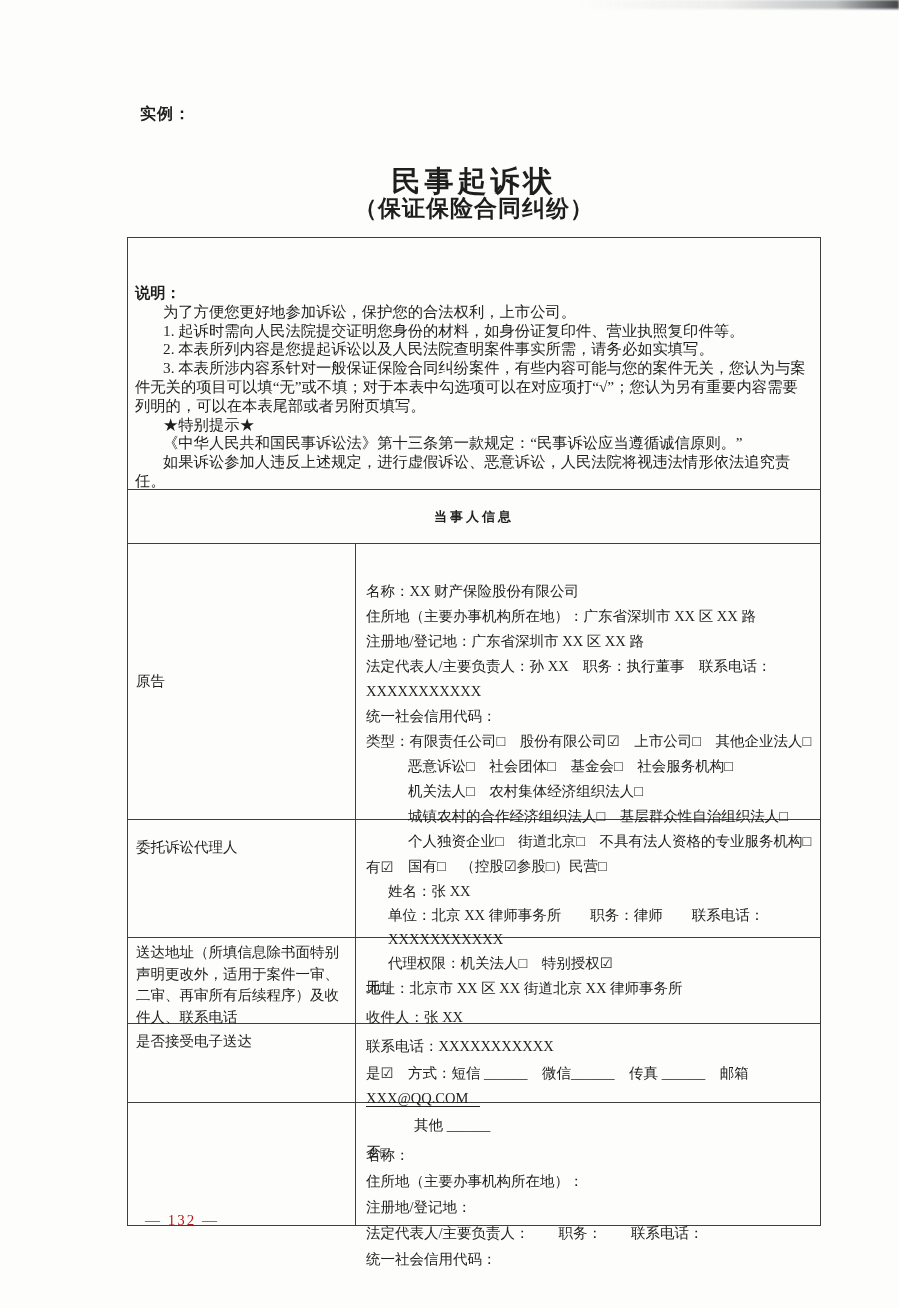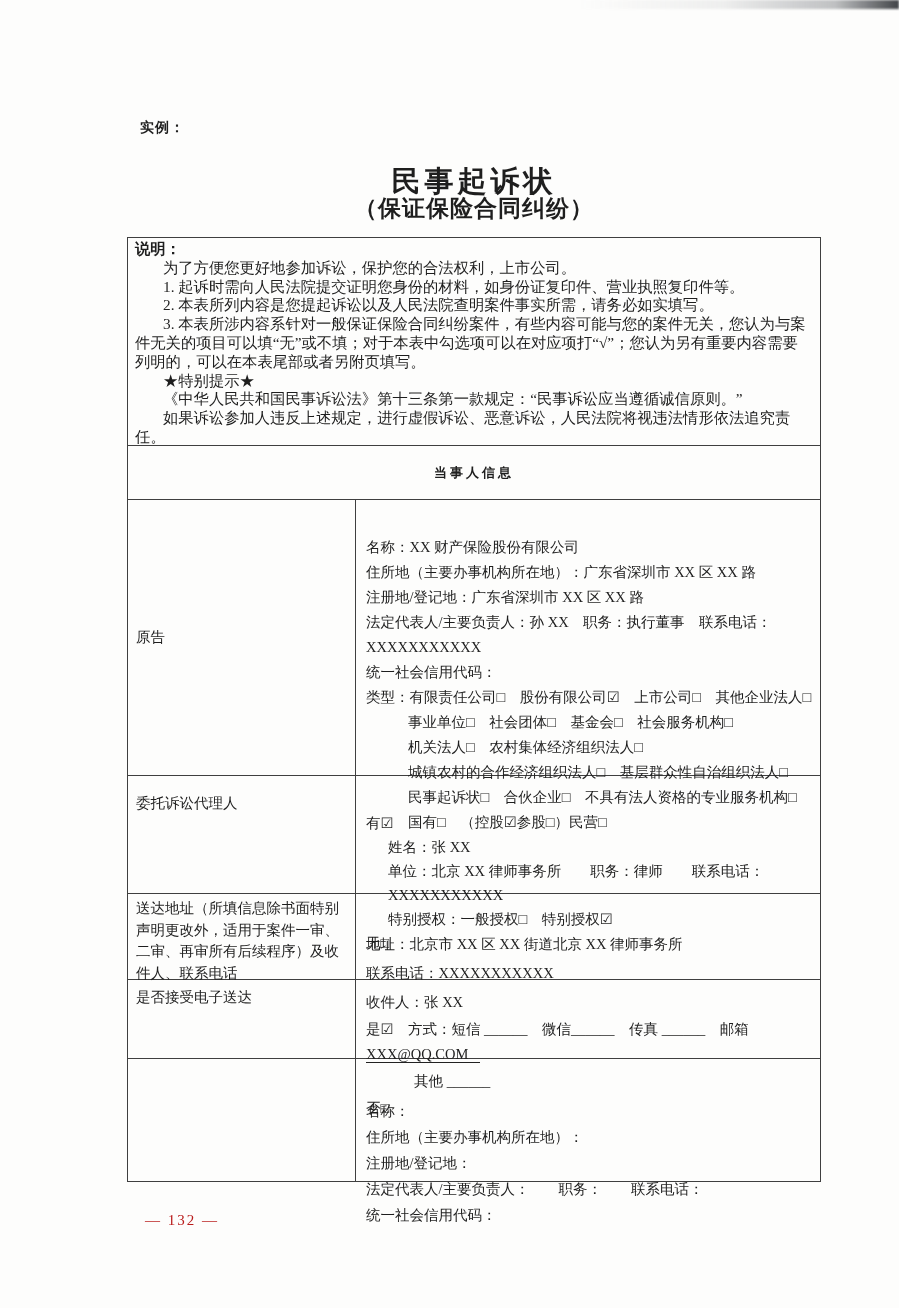--- a/index.html
+++ b/index.html
@@ -19,39 +19,39 @@
   .scan-smudge{
     position:absolute;top:0;right:0;width:320px;height:9px;
     background:linear-gradient(to right,
       rgba(150,152,156,0) 0%,
       rgba(130,133,138,0.12) 45%,
       rgba(90,94,100,0.38) 80%,
       rgba(32,35,40,0.85) 100%);
     filter:blur(1px);
   }
   .example-label{
-    position:absolute;left:140px;top:119px;
-    font-size:14px;font-weight:bold;letter-spacing:1px;
+    position:absolute;left:140px;top:104px;
+    font-size:16px;font-weight:bold;letter-spacing:1px;
   }
   .doc-title{
     position:absolute;left:127px;top:162px;width:694px;
     text-align:center;font-size:29px;font-weight:bold;letter-spacing:4px;
   }
   .doc-subtitle{
     position:absolute;left:127px;top:193px;width:694px;
     text-align:center;font-size:23px;font-weight:bold;letter-spacing:1px;
   }
   .doc-table{
     position:absolute;left:127px;top:237px;width:694px;
     border:1px solid var(--line);
     font-size:14.5px;
   }
   .doc-table > div + div{border-top:1px solid var(--line);}
   
-  .notes{height:207px;padding:2px 7px;line-height:18.8px;font-size:15.3px;}
+  .notes{height:207px;padding:2px 7px;line-height:18.8px;font-size:15.3px;margin-top:44px;}
   .notes .heading{font-weight:bold;}
   .notes p{text-indent:28px;overflow-wrap:break-word;}
   
   .hdr{
     height:54px;display:flex;align-items:center;justify-content:center;
     font-size:13px;font-weight:bold;letter-spacing:3px;
   }
   
   .row{display:flex;}
   .cell-left{
@@ -115,49 +115,49 @@
       <div class="cell-left">
         <span>原告</span>
       </div>
       <div class="cell-right">
         <div class="cl">名称：XX 财产保险股份有限公司</div>
         <div class="cl">住所地（主要办事机构所在地）：广东省深圳市 XX 区 XX 路</div>
         <div class="cl">注册地/登记地：广东省深圳市 XX 区 XX 路</div>
         <div class="cl">法定代表人/主要负责人：孙 XX　职务：执行董事　联系电话：XXXXXXXXXXX</div>
         <div class="cl">统一社会信用代码：</div>
         <div class="cl">类型：有限责任公司□　股份有限公司☑　上市公司□　其他企业法人□</div>
-        <div class="cl ind-type">事业单位□　社会团体□　基金会□　社会服务机构□</div>
+        <div class="cl ind-type">恶意诉讼□　社会团体□　基金会□　社会服务机构□</div>
         <div class="cl ind-type">机关法人□　农村集体经济组织法人□</div>
         <div class="cl ind-type">城镇农村的合作经济组织法人□　基层群众性自治组织法人□</div>
-        <div class="cl ind-type">民事起诉状□　合伙企业□　不具有法人资格的专业服务机构□</div>
+        <div class="cl ind-type">个人独资企业□　街道北京□　不具有法人资格的专业服务机构□</div>
         <div class="cl ind-type">国有□　（控股☑参股□）民营□</div>
       </div>
     </div>
 
     <div class="row r-agent">
       <div class="cell-left">
         <span>委托诉讼代理人</span>
       </div>
       <div class="cell-right">
         <div class="cl">有☑</div>
         <div class="cl ind-agent">姓名：张 XX</div>
         <div class="cl ind-agent">单位：北京 XX 律师事务所　　职务：律师　　联系电话：XXXXXXXXXXX</div>
-        <div class="cl ind-agent">特别授权：一般授权□　特别授权☑</div>
+        <div class="cl ind-agent">代理权限：机关法人□　特别授权☑</div>
         <div class="cl">无□</div>
       </div>
     </div>
 
     <div class="row r-address">
       <div class="cell-left">
         <span>送达地址（所填信息除书面特别声明更改外，适用于案件一审、二审、再审所有后续程序）及收件人、联系电话</span>
       </div>
       <div class="cell-right">
         <div class="cl">地址：北京市 XX 区 XX 街道北京 XX 律师事务所</div>
+        <div class="cl">收件人：张 XX</div>
         <div class="cl">联系电话：XXXXXXXXXXX</div>
-        <div class="cl">收件人：张 XX</div>
       </div>
     </div>
 
     <div class="row r-edeliv">
       <div class="cell-left">
         <span>是否接受电子送达</span>
       </div>
       <div class="cell-right">
         <div class="cl"><span>是☑　方式：短信 ______　微信______　传真 ______　邮箱 </span><span class="u">XXX@QQ.COM</span></div>
         <div class="cl ind-edeliv">其他 ______</div>

